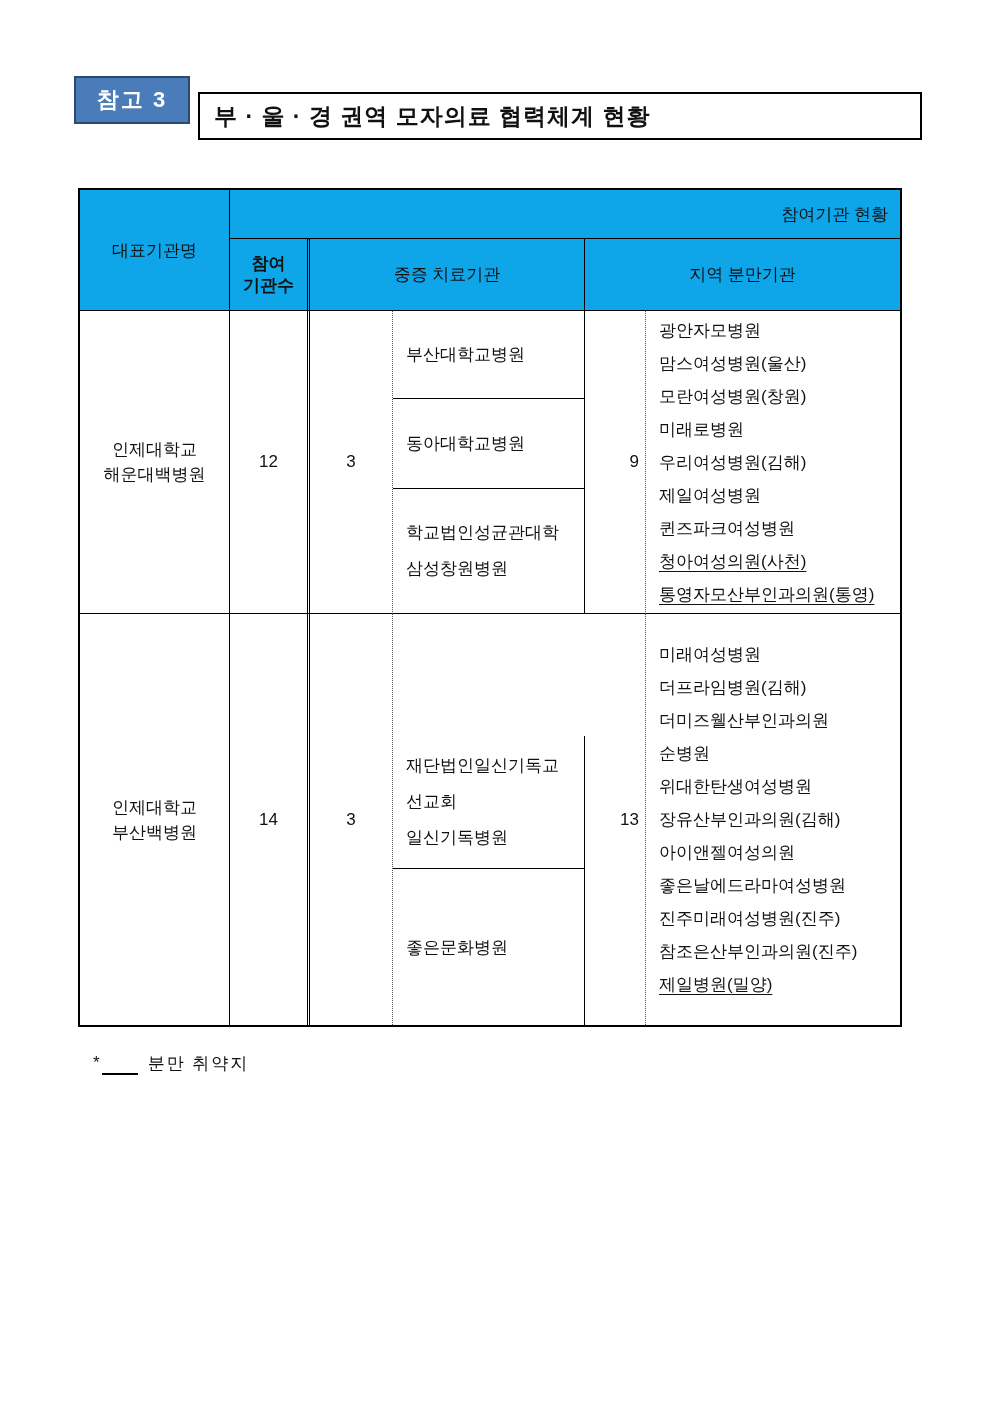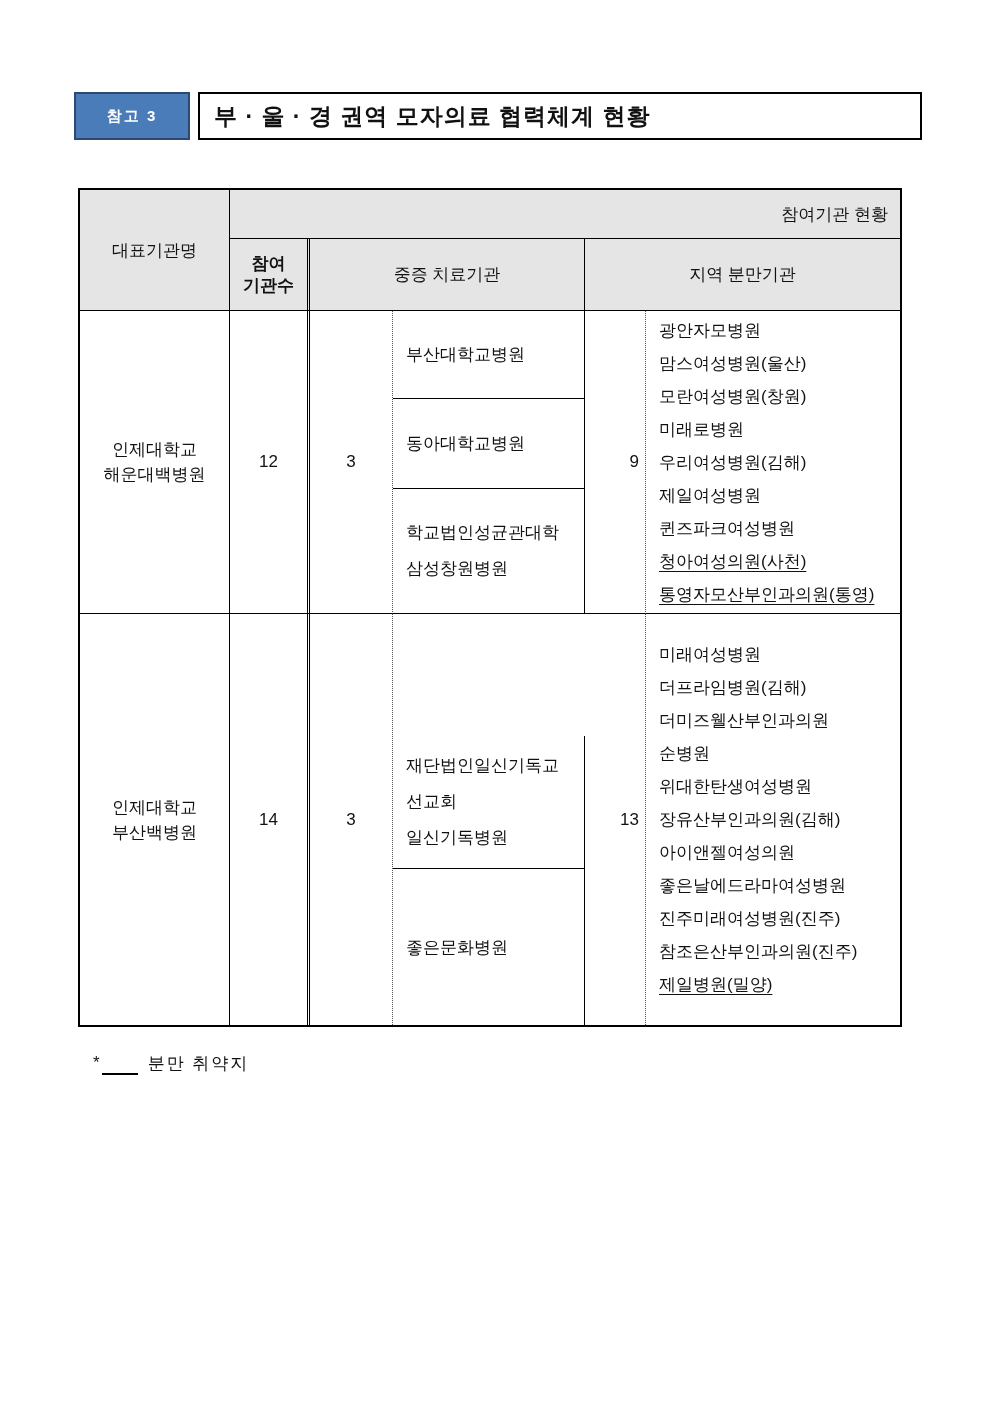--- a/index.html
+++ b/index.html
@@ -7,26 +7,26 @@
   .page {
     position: relative;
     width: 992px;
     height: 1403px;
     background: #ffffff;
     overflow: hidden;
   }
 
   
   .badge {
-    position: absolute; left: 74px; top: 92px;
+    position: absolute; left: 74px; top: 76px;
     width: 116px; height: 48px;
     background: #4a7cba;
     border: 2px solid #2c4a70;
     display: flex; align-items: center; justify-content: center;
-    color: #ffffff; font-size: 15px; font-weight: bold;
+    color: #ffffff; font-size: 22px; font-weight: bold;
     letter-spacing: 2px;
     box-sizing: border-box;
   }
   .title-box {
     position: absolute; left: 198px; top: 92px;
     width: 724px; height: 48px;
     border: 2px solid #000;
     display: flex; align-items: center;
     padding-left: 14px;
     font-size: 23px; font-weight: bold; letter-spacing: 1px;
@@ -46,21 +46,21 @@
     background: #fff;
     font-size: 17px;
   }
   .cell {
     border-right: 1px solid #000;
     border-bottom: 1px solid #000;
     box-sizing: border-box;
     display: flex; align-items: center;
     overflow: hidden;
   }
-  .hd { background: #e5e5e5; }
+  .hd { background: #0ea5e9; }
   .c  { justify-content: center; text-align: center; }
   .no-r { border-right: none; }
   .no-b { border-bottom: none; }
   .dbl  { border-right: 3px double #000; }
   .dot  { border-right: 1px dotted #555; }
   .pl { padding-left: 13px; }
   .num-r { justify-content: flex-end; padding-right: 6px; }
   .bold { font-weight: bold; }
   .lines { line-height: 31px; }
   .list { line-height: 33px; }

